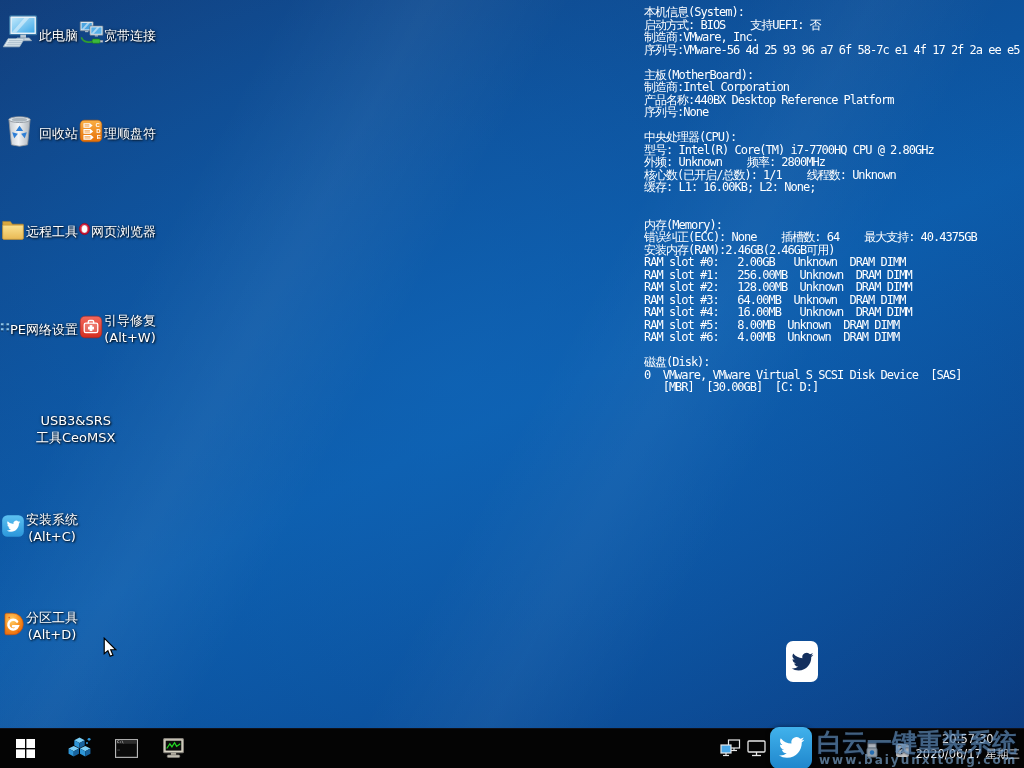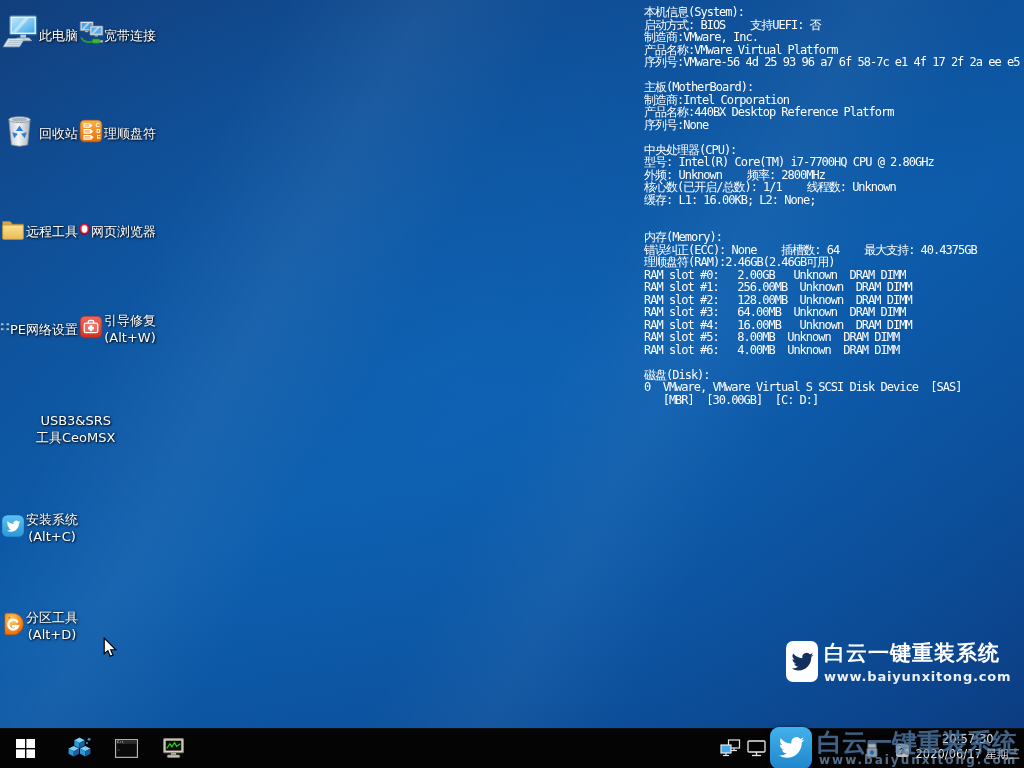--- a/index.html
+++ b/index.html
@@ -318,60 +318,55 @@
           <span class="di-line">引导修复</span>
           <span class="di-line">(Alt+W)</span>
         </span>
       </div>
     </div>
 
   <div id="system-info">
       <div class="info-line">本机信息(System):</div>
       <div class="info-line">启动方式: BIOS    支持UEFI: 否</div>
       <div class="info-line">制造商:VMware, Inc.</div>
-      <div class="info-line">产品名称:VMware Virtual Platform</div>
       <div class="info-line">序列号:VMware-56 4d 25 93 96 a7 6f 58-7c e1 4f 17 2f 2a ee e5</div>
       <div class="info-line"></div>
       <div class="info-line">主板(MotherBoard):</div>
       <div class="info-line">制造商:Intel Corporation</div>
       <div class="info-line">产品名称:440BX Desktop Reference Platform</div>
       <div class="info-line">序列号:None</div>
       <div class="info-line"></div>
       <div class="info-line">中央处理器(CPU):</div>
       <div class="info-line">型号: Intel(R) Core(TM) i7-7700HQ CPU @ 2.80GHz</div>
       <div class="info-line">外频: Unknown    频率: 2800MHz</div>
       <div class="info-line">核心数(已开启/总数): 1/1    线程数: Unknown</div>
       <div class="info-line">缓存: L1: 16.00KB; L2: None;</div>
       <div class="info-line"></div>
       <div class="info-line"></div>
       <div class="info-line">内存(Memory):</div>
       <div class="info-line">错误纠正(ECC): None    插槽数: 64    最大支持: 40.4375GB</div>
-      <div class="info-line">理顺盘符(RAM):2.46GB(2.46GB可用)</div>
+      <div class="info-line">安装内存(RAM):2.46GB(2.46GB可用)</div>
       <div class="info-line">RAM slot #0:   2.00GB   Unknown  DRAM DIMM</div>
       <div class="info-line">RAM slot #1:   256.00MB  Unknown  DRAM DIMM</div>
       <div class="info-line">RAM slot #2:   128.00MB  Unknown  DRAM DIMM</div>
       <div class="info-line">RAM slot #3:   64.00MB  Unknown  DRAM DIMM</div>
       <div class="info-line">RAM slot #4:   16.00MB   Unknown  DRAM DIMM</div>
       <div class="info-line">RAM slot #5:   8.00MB  Unknown  DRAM DIMM</div>
       <div class="info-line">RAM slot #6:   4.00MB  Unknown  DRAM DIMM</div>
       <div class="info-line"></div>
       <div class="info-line">磁盘(Disk):</div>
       <div class="info-line">0  VMware, VMware Virtual S SCSI Disk Device  [SAS]</div>
       <div class="info-line">   [MBR]  [30.00GB]  [C: D:]</div>
     </div>
 
   <div class="watermark">
     <span class="wm-logo">
       <svg viewBox="0 0 24 24">
           <path fill="#14305e" d="M23.44 4.83c-.8.37-1.66.62-2.56.73a4.47 4.47 0 0 0 1.96-2.47 8.93 8.93 0 0 1-2.83 1.08 4.46 4.46 0 0 0-7.6 4.07A12.66 12.66 0 0 1 3.22 3.58a4.46 4.46 0 0 0 1.38 5.95 4.43 4.43 0 0 1-2.02-.56v.06a4.46 4.46 0 0 0 3.58 4.37 4.47 4.47 0 0 1-2.01.08 4.46 4.46 0 0 0 4.17 3.1A8.95 8.95 0 0 1 1.7 18.42 12.63 12.63 0 0 0 8.54 20.4c8.2 0 12.7-6.8 12.7-12.7l-.01-.58a9.07 9.07 0 0 0 2.21-2.29z"></path>
         </svg>
-    </span>
-    <span class="wm-text">
-      <span class="wm-title">白云一键重装系统</span>
-      <span class="wm-url">www.baiyunxitong.com</span>
     </span>
   </div>
 
   <span class="cursor">
     <svg viewBox="0 0 12 19">
         <path d="M1 1 L1 14.5 L4.2 11.8 L6.1 16.6 L8.6 15.6 L6.6 11 L11 11 Z" fill="#fff" stroke="#000" stroke-width="1"></path>
       </svg>
   </span>
 
   <div class="taskbar">

